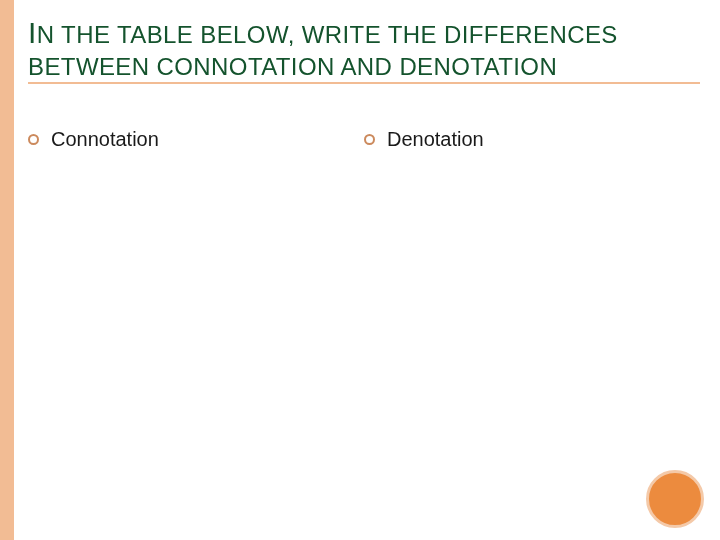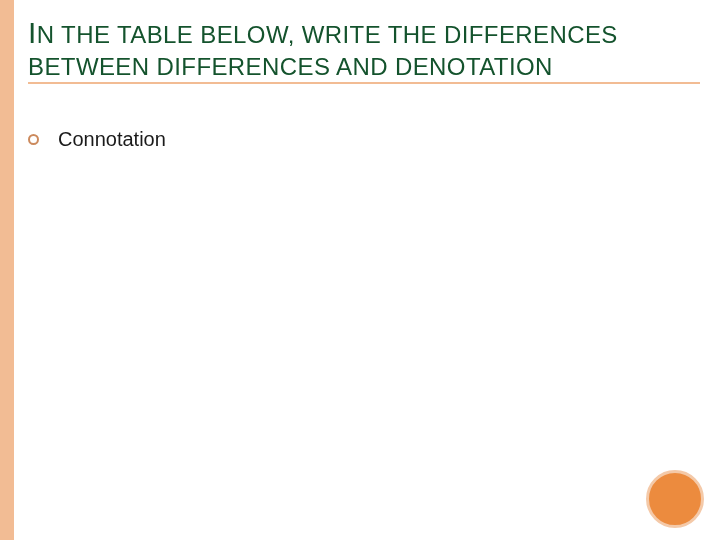--- a/index.html
+++ b/index.html
@@ -44,21 +44,21 @@
     position: absolute;
     left: 28px;
     top: 128px;
     width: 672px;
     display: flex;
   }
   .col {
     flex: 1;
     display: flex;
     align-items: center;
-    gap: 19px;
+    gap: 12px;
   }
   .bullet {
     width: 11px;
     height: 11px;
     border: 2px solid #cc8a5d;
     border-radius: 50%;
     flex: 0 0 auto;
   }
   .col-label {
     font-size: 20px;
@@ -75,25 +75,29 @@
     border: 3px solid #f4c9a8;
   }
 </style>
 </head>
 <body>
 
 <div class="left-bar"></div>
 
 <div class="title">
   <span class="bigcap">I</span><span>N THE TABLE BELOW, WRITE THE DIFFERENCES</span><br>
-  <span>BETWEEN DIFFERENCES AND DENOTATION</span>
+  <span>BETWEEN CONNOTATION AND DENOTATION</span>
 </div>
 
 <div class="underline"></div>
 
 <div class="columns">
   <div class="col">
     <span class="bullet"></span>
     <span class="col-label">Connotation</span>
   </div>
+  <div class="col">
+    <span class="bullet"></span>
+    <span class="col-label">Denotation</span>
+  </div>
 </div>
 
 <div class="corner-circle"></div>
 
 </body></html>

